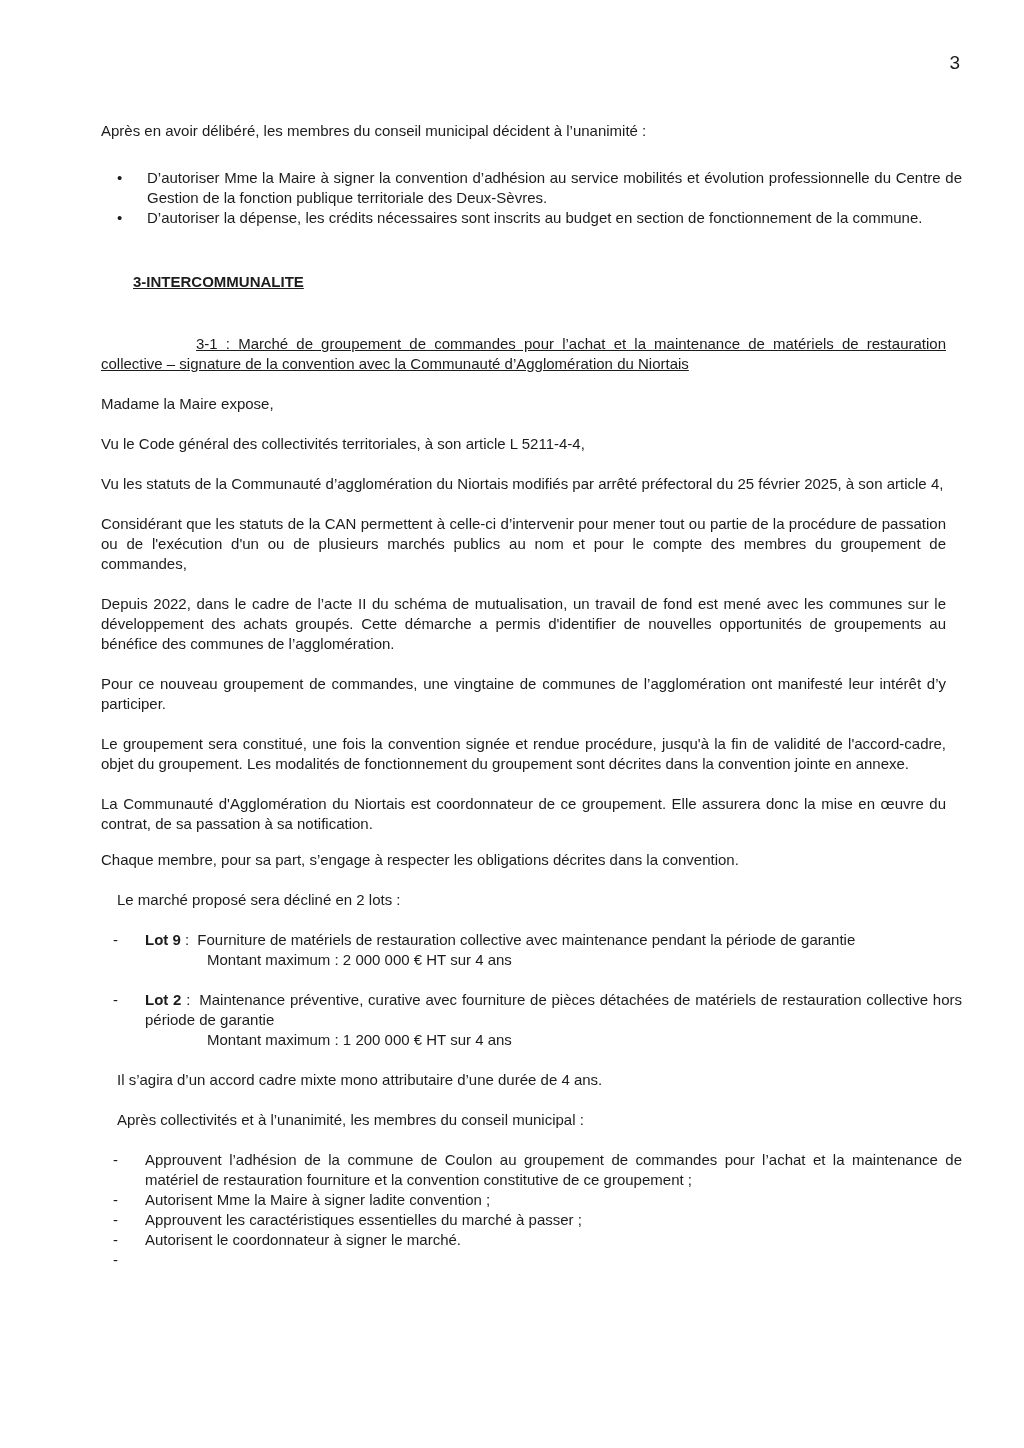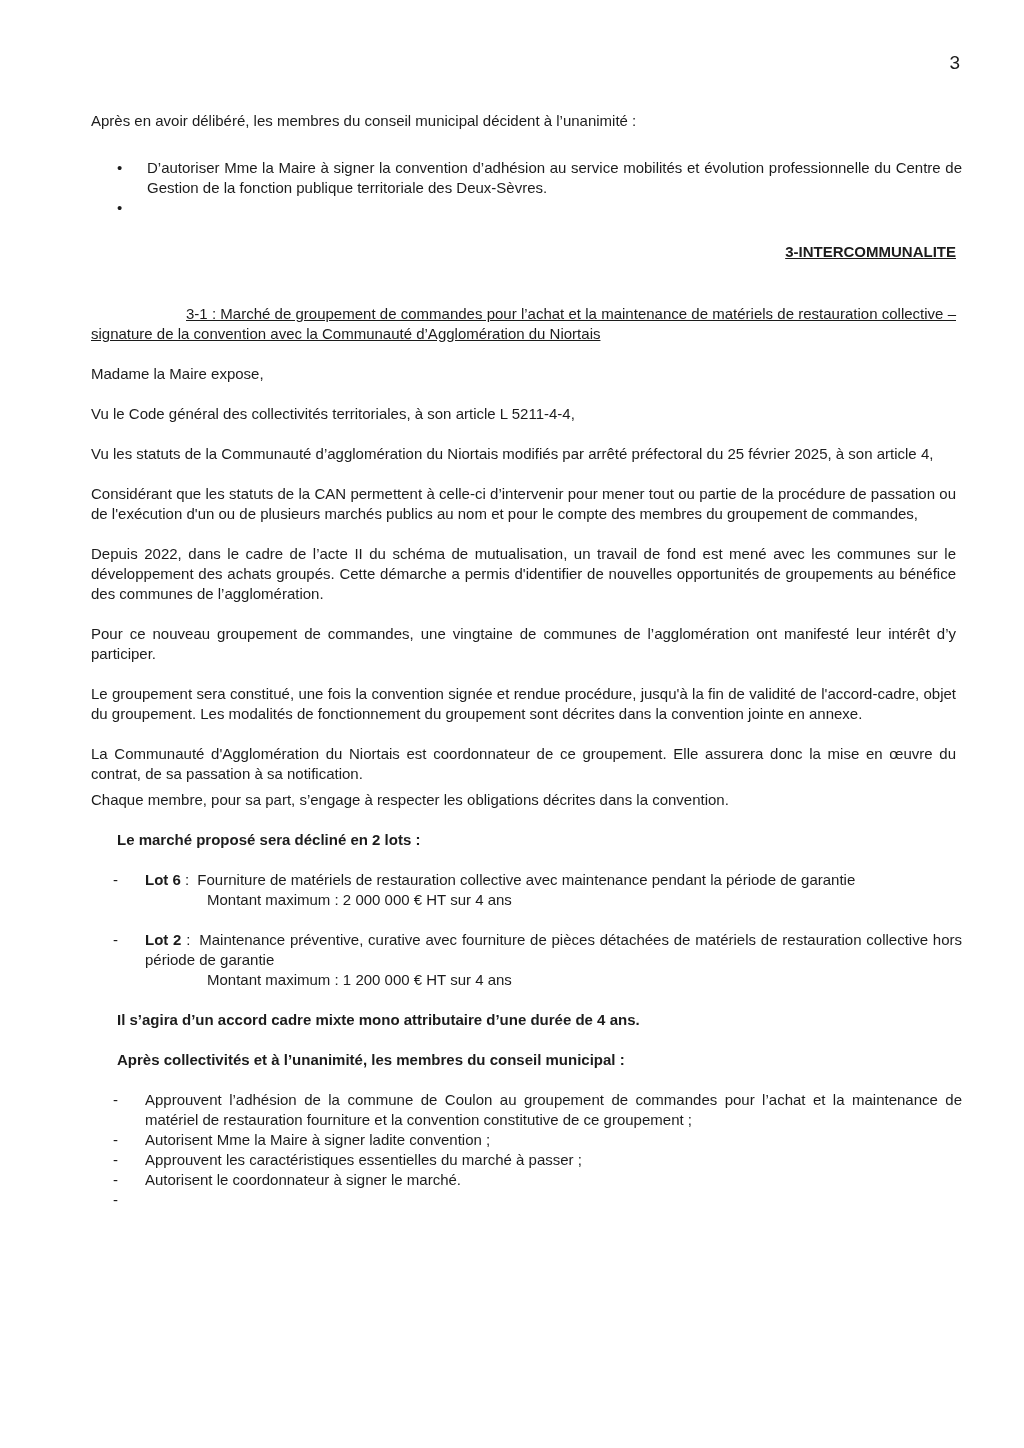--- a/index.html
+++ b/index.html
@@ -20,21 +20,21 @@
     right: 64px;
     font-size: 19px;
     line-height: 22px;
   }
   .content {
     position: absolute;
     left: 85px;
     top: 105px;
     width: 877px;
   }
-  p { margin: 6px; }
+  p { margin: 16px; }
   .just { text-align: justify; }
   .gap { margin-top: 20px; }
   .nogap { margin-top: 0; }
   ul.bullets {
     list-style: none;
     margin: 27px 0 0 0;
     padding: 0;
   }
   ul.bullets li {
     position: relative;
@@ -44,30 +44,29 @@
   ul.bullets .marker {
     position: absolute;
     left: 32px;
     top: 0;
   }
   .heading {
     font-weight: bold;
     text-decoration: underline;
     margin-left: 48px;
     margin-top: 44px;
-    text-align: right;
   }
   .subheading {
     font-weight: normal;
     text-decoration: underline;
     text-indent: 95px;
     text-align: justify;
     margin-top: 42px;
   }
-  .indent1 { margin-left: 32px; font-weight: bold; }
+  .indent1 { margin-left: 32px; }
   ul.dashlist {
     list-style: none;
     margin: 20px 0 0 0;
     padding: 0;
   }
   ul.dashlist li {
     position: relative;
     padding-left: 60px;
     text-align: justify;
   }
@@ -93,20 +92,21 @@
 
     <p>Après en avoir délibéré, les membres du conseil municipal décident à l’unanimité :</p>
 
     <ul class="bullets">
       <li>
         <span class="marker">•</span>
         <span>D’autoriser Mme la Maire à signer la convention d’adhésion au service mobilités et évolution professionnelle du Centre de Gestion de la fonction publique territoriale des Deux-Sèvres.</span>
       </li>
       <li>
         <span class="marker">•</span>
+        <span>D’autoriser la dépense, les crédits nécessaires sont inscrits au budget en section de fonctionnement de la commune.</span>
       </li>
     </ul>
 
     <p class="heading">3-INTERCOMMUNALITE</p>
 
     <p class="subheading">3-1 : Marché de groupement de commandes pour l’achat et la maintenance de matériels de restauration collective – signature de la convention avec la Communauté d’Agglomération du Niortais</p>
 
     <p class="gap">Madame la Maire expose,</p>
     <p class="gap">Vu le Code général des collectivités territoriales, à son article L 5211-4-4,</p>
     <p class="gap just">Vu les statuts de la Communauté d’agglomération du Niortais modifiés par arrêté préfectoral du 25 février 2025, à son article 4,</p>
@@ -115,21 +115,21 @@
     <p class="gap just">Pour ce nouveau groupement de commandes, une vingtaine de communes de l’agglomération ont manifesté leur intérêt d’y participer.</p>
     <p class="gap just">Le groupement sera constitué, une fois la convention signée et rendue procédure, jusqu'à la fin de validité de l'accord-cadre, objet du groupement. Les modalités de fonctionnement du groupement sont décrites dans la convention jointe en annexe.</p>
     <p class="gap just">La Communauté d'Agglomération du Niortais est coordonnateur de ce groupement. Elle assurera donc la mise en œuvre du contrat, de sa passation à sa notification.</p>
     <p class="nogap just">Chaque membre, pour sa part, s’engage à respecter les obligations décrites dans la convention.</p>
 
     <p class="gap indent1">Le marché proposé sera décliné en 2 lots :</p>
 
     <ul class="dashlist">
       <li class="spaced">
         <span class="marker">-</span>
-        <span class="lot-label">Lot 6</span><span> : </span><span class="lot-desc">Fourniture de matériels de restauration collective avec maintenance pendant la période de garantie</span>
+        <span class="lot-label">Lot 9</span><span> : </span><span class="lot-desc">Fourniture de matériels de restauration collective avec maintenance pendant la période de garantie</span>
         <div class="lot-montant">Montant maximum : 2 000 000 € HT sur 4 ans</div>
       </li>
       <li class="spaced">
         <span class="marker">-</span>
         <span class="lot-label">Lot 2</span><span> : </span><span class="lot-desc">Maintenance préventive, curative avec fourniture de pièces détachées de matériels de restauration collective hors période de garantie</span>
         <div class="lot-montant">Montant maximum : 1 200 000 € HT sur 4 ans</div>
       </li>
     </ul>
 
     <p class="gap indent1">Il s’agira d’un accord cadre mixte mono attributaire d’une durée de 4 ans.</p>

